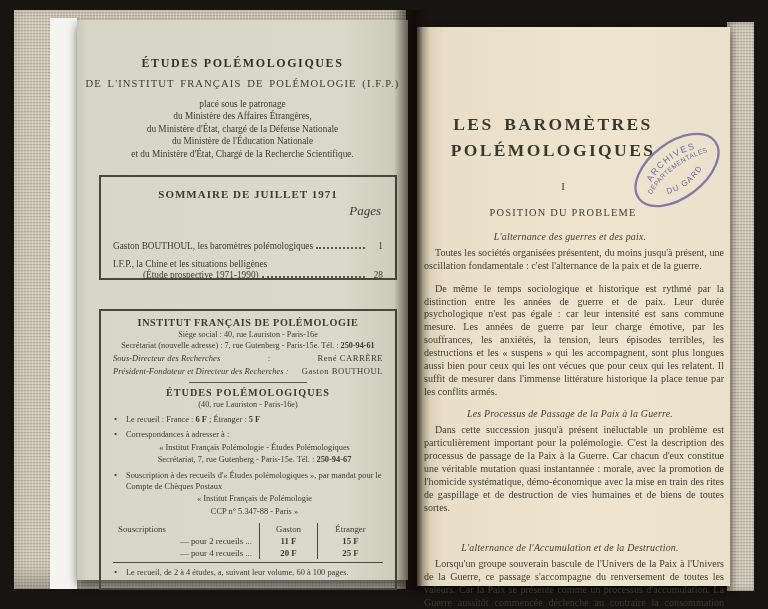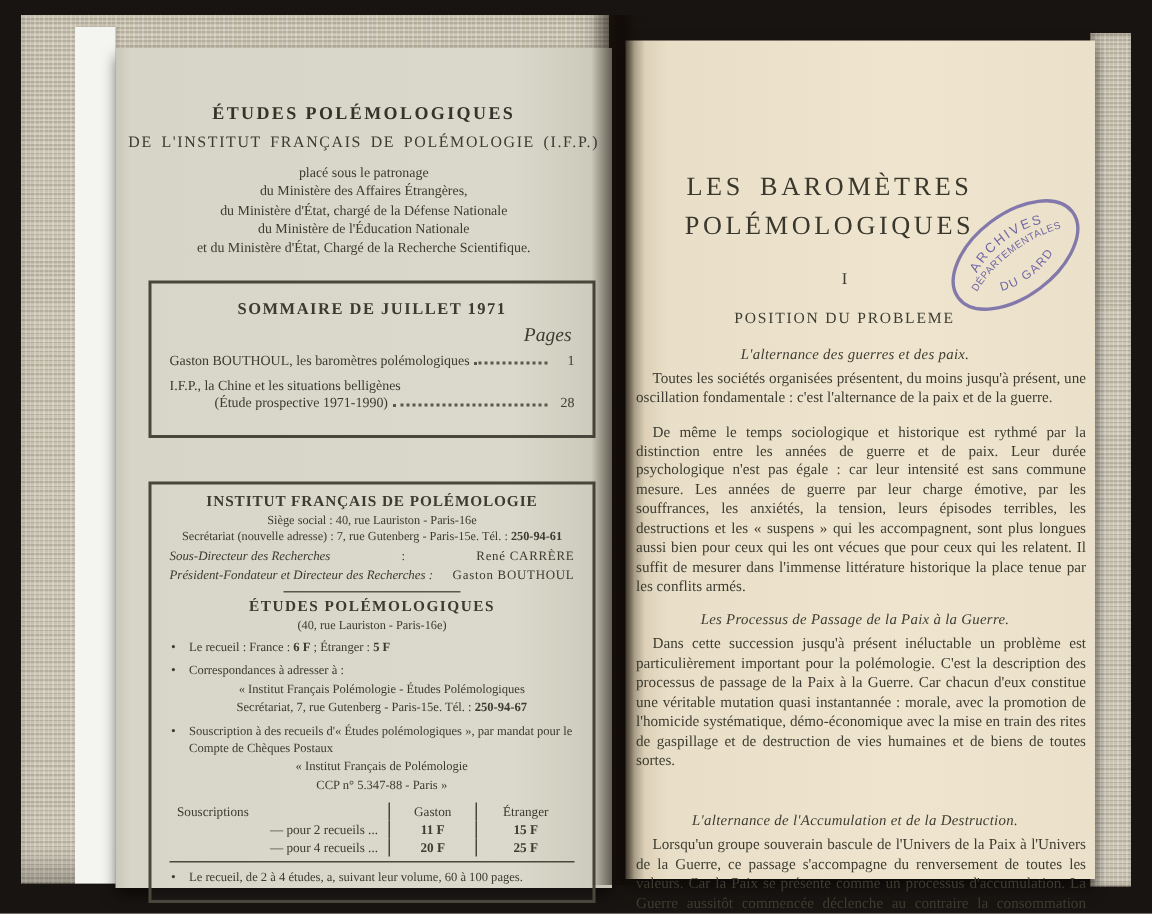--- a/index.html
+++ b/index.html
@@ -19,21 +19,21 @@
   .cloth-left{left:14px;top:10px;width:392px;height:579px;box-shadow:inset -6px -10px 18px rgba(0,0,0,.25);}
   .cloth-right{left:727px;top:22px;width:27px;height:569px;box-shadow:inset 3px 0 6px rgba(0,0,0,.3);}
   .ribbon{
     position:absolute;left:50px;top:18px;width:27px;height:571px;
     background:linear-gradient(90deg,#e6e6e2,#fbfbf8 45%,#ececе7 80%,#e2e2dc);
     background-color:#f4f4f0;
     box-shadow:1px 0 2px rgba(0,0,0,.25);
   }
   .page{position:absolute;box-shadow:0 5px 9px rgba(0,0,0,.55);}
   .page-left{
-    left:77px;top:32px;width:331px;height:560px;
+    left:77px;top:20px;width:331px;height:560px;
     background:linear-gradient(90deg,#c8c7b8 0%,#d6d5c7 3%,#d9d8ca 80%,#c9c7b7 100%);
     color:#3c3a31;
   }
   .page-right{
     left:417px;top:27px;width:313px;height:559px;
     background:linear-gradient(90deg,#b3a689 0%,#d7cbb0 2%,#e9dfc8 9%,#efe5ce 60%,#ebe1ca 100%);
     color:#3e3c31;
   }
   .gutter{
     position:absolute;left:394px;top:10px;width:36px;height:580px;z-index:5;pointer-events:none;
@@ -41,21 +41,21 @@
   }
   
   .lp-inner{padding-top:36px;}
   .mast-title{text-align:center;font-weight:bold;font-size:12px;letter-spacing:1.6px;color:#34322a;}
   .mast-sub{text-align:center;font-size:10.6px;letter-spacing:1.1px;margin-top:7px;word-spacing:2px;}
   .patronage{margin-top:9px;text-align:center;font-size:9.3px;line-height:12.4px;}
   .box{border:2px solid #49463b;width:270px;margin-left:22px;padding:6px 12px 9px 12px;background:rgba(255,255,255,.03);}
   .box1{margin-top:15px;height:86px;}
   .b1-title{text-align:center;font-weight:bold;font-size:11px;letter-spacing:1px;margin-top:5px;}
   .pages-lbl{text-align:right;font-size:13px;margin-top:3px;padding-right:2px;font-style:italic;}
-  .toc-row{display:flex;align-items:baseline;font-size:9.3px;margin-top:5px;}
+  .toc-row{display:flex;align-items:baseline;font-size:9.3px;margin-top:22px;}
   .toc-text{white-space:nowrap;}
   .leader{flex:1;border-bottom:2px dotted #5a574b;margin:0 3px 3px 3px;min-width:8px;}
   .toc-page{width:15px;text-align:right;}
   .toc-line1{font-size:9.3px;margin-top:7px;}
   .toc-indent{padding-left:30px;margin-top:1px;}
   .box2{margin-top:29px;font-size:8.4px;}
   .i-title{text-align:center;font-weight:bold;font-size:10.2px;letter-spacing:.6px;}
   .i-center{text-align:center;font-size:8.2px;margin-top:2px;}
   .i-row{display:flex;justify-content:space-between;margin-top:3px;font-size:8.6px;align-items:baseline;}
   .i-row .lbl{font-style:italic;}
@@ -70,21 +70,21 @@
   .sub-table{display:grid;grid-template-columns:146px 58px 1fr;margin-top:6px;border-bottom:1.5px solid #4a473c;padding-bottom:3px;font-size:8.8px;}
   .sub-table .c{padding:1px 3px;}
   .sub-table .v{border-left:1.5px solid #4a473c;text-align:center;}
   .sub-table .hdr1{padding-left:5px;}
   .sub-table .rlabel{text-align:right;padding-right:7px;}
   .sub-table .val{font-weight:bold;}
   .last-bullet{margin-top:4px;}
   
   .rp-inner{position:relative;height:100%;padding:0 6px 0 7px;box-sizing:border-box;}
   .stamp{position:absolute;left:204px;top:12px;width:112px;height:94px;opacity:.88;}
-  .rp-title{margin-top:84px;width:258px;text-align:center;font-size:17.5px;line-height:26px;letter-spacing:2.4px;word-spacing:4px;font-weight:400;color:#3a382d;}
+  .rp-title{margin-top:84px;width:258px;text-align:center;font-size:17.5px;line-height:26px;letter-spacing:2.4px;word-spacing:4px;font-weight:700;color:#3a382d;}
   .rp-chap{width:278px;text-align:center;margin-top:17px;font-size:11px;}
   .rp-sect{width:278px;text-align:center;margin-top:15px;font-size:10.4px;letter-spacing:1.2px;}
   .rp-h{width:292px;text-align:center;font-style:italic;font-size:9.9px;margin-top:13px;letter-spacing:.2px;}
   .rp-p{font-size:10.1px;line-height:12.85px;text-align:justify;margin-top:5px;text-indent:11px;width:300px;}
 </style>
 </head>
 <body>
 
 <div class="scene">
 

